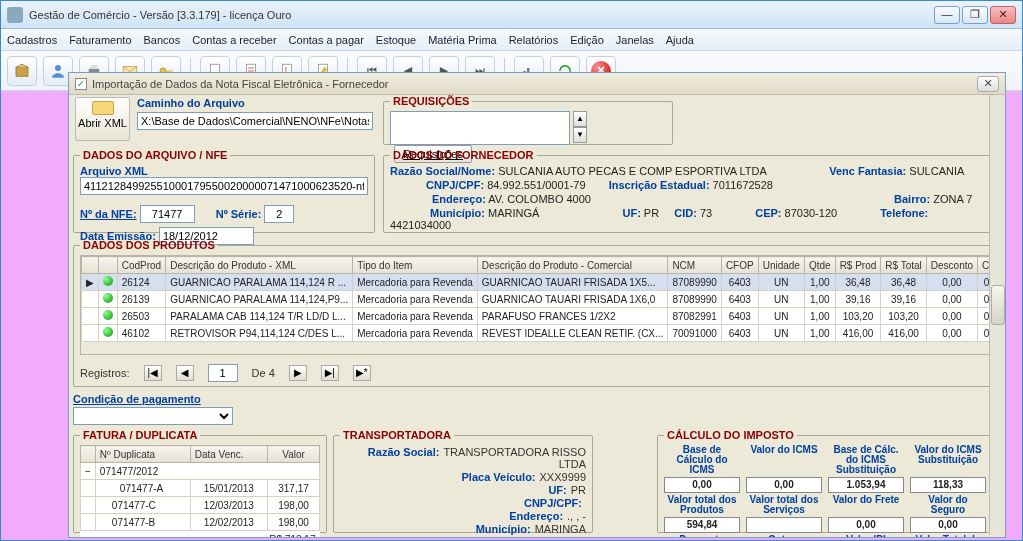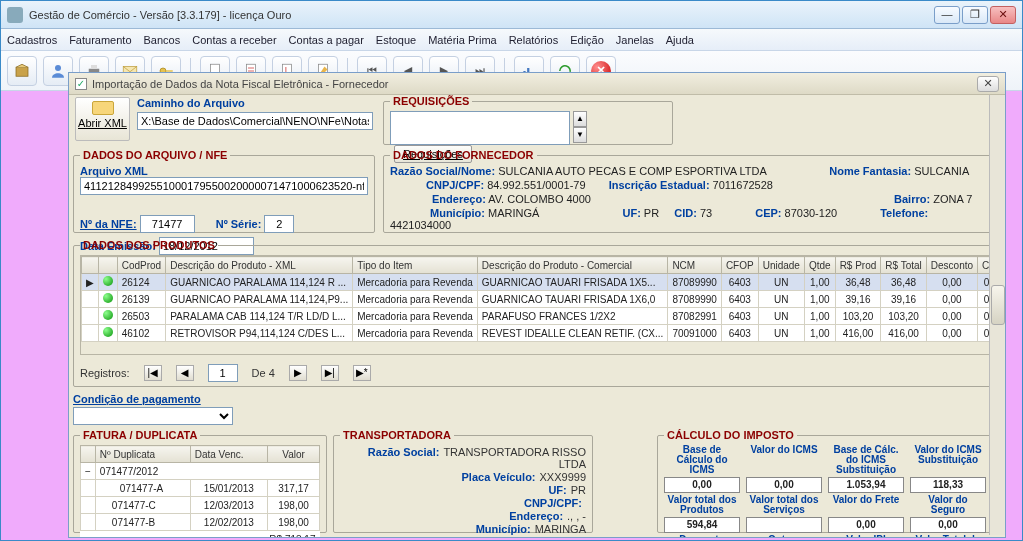--- a/index.html
+++ b/index.html
@@ -195,57 +195,57 @@
   <div class="inner">
     <div class="inner-title">
       <span class="chk">✓</span>
       <span>Importação de Dados da Nota Fiscal Eletrônica - Fornecedor</span>
       <div class="inner-close">✕</div>
     </div>
     <div class="body">
 
       <div class="abrir-box">
         <div class="folder"></div>
-        <span style="text-decoration:underline">Abrir XML</span>
+        <span style="">Abrir XML</span>
       </div>
       <label class="caminho-label">Caminho do Arquivo</label>
       <input type="text" class="field caminho-field" value="X:\Base de Dados\Comercial\NENO\NFe\Notas e XML recebid" style="">
 
       <fieldset class="req">
         <legend>REQUISIÇÕES</legend>
         <div class="ta"></div>
         <div class="spin">
           <div>▲</div>
           <div>▼</div>
         </div>
         <button class="btn"><u>Requisições</u></button>
       </fieldset>
 
       <fieldset class="dados-arq">
         <legend>DADOS DO ARQUIVO / NFE</legend>
         <div><label>Arquivo XML</label></div>
         <input type="text" class="field" style="width: 288px;" value="41121284992551000179550020000071471000623520-nfe.xml">
-        <div style="margin-top:20px">
+        <div style="margin-top:10px">
           <label style="text-decoration:underline">Nº da NFE:</label>
           <input type="text" class="field" style="width: 55px; text-align: center;" value="71477">
           <label style="margin-left:18px">Nº Série:</label>
           <input type="text" class="field" style="width: 30px; text-align: center;" value="2">
         </div>
         <div style="margin-top:4px">
           <label>Data Emissão:</label>
           <input type="text" class="field" style="width: 95px;" value="18/12/2012">
         </div>
       </fieldset>
 
       <fieldset class="dados-forn">
         <legend>DADOS DO FORNECEDOR</legend>
         <div class="row">
           <span class="lbl">Razão Social/Nome:</span>
           <span class="val">SULCANIA AUTO PECAS E COMP ESPORTIVA LTDA</span>
-          <span class="lbl" style="margin-left:60px">Nome Fantasia:</span>
+          <span class="lbl" style="margin-left:60px">Venc Fantasia:</span>
           <span class="val">SULCANIA</span>
         </div>
         <div class="row">
           <span class="lbl" style="margin-left:36px">CNPJ/CPF:</span>
           <span class="val">84.992.551/0001-79</span>
           <span class="lbl" style="margin-left:20px">Inscrição Estadual:</span>
           <span class="val">7011672528</span>
         </div>
         <div class="row">
           <span class="lbl" style="margin-left:42px">Endereço:</span>

